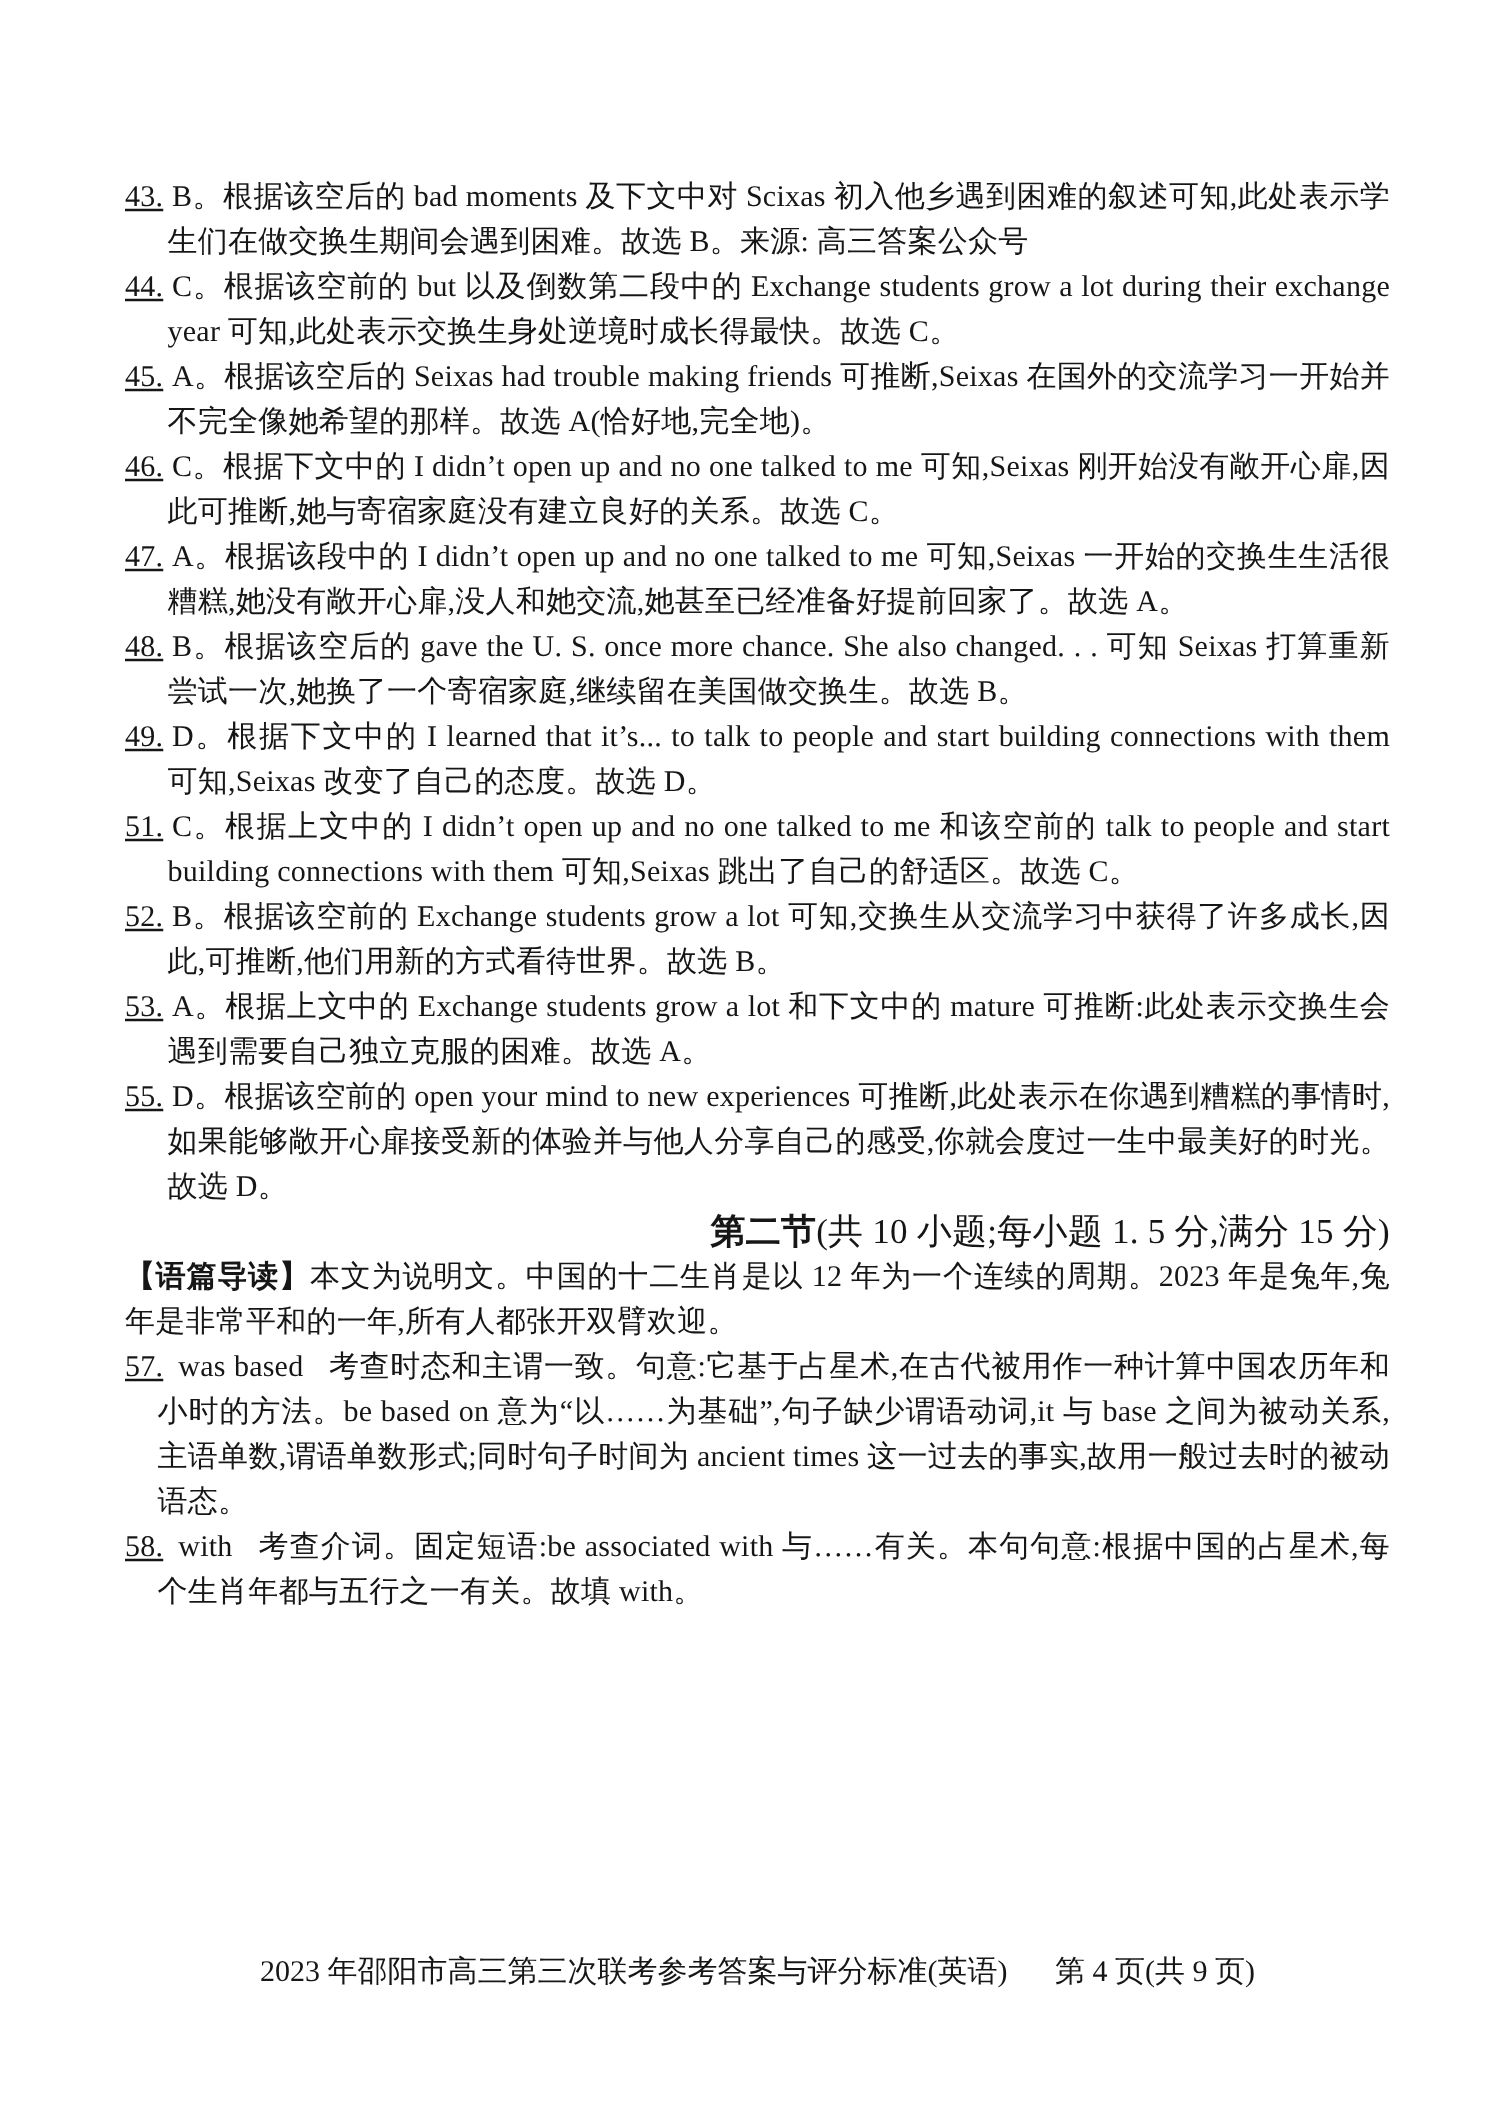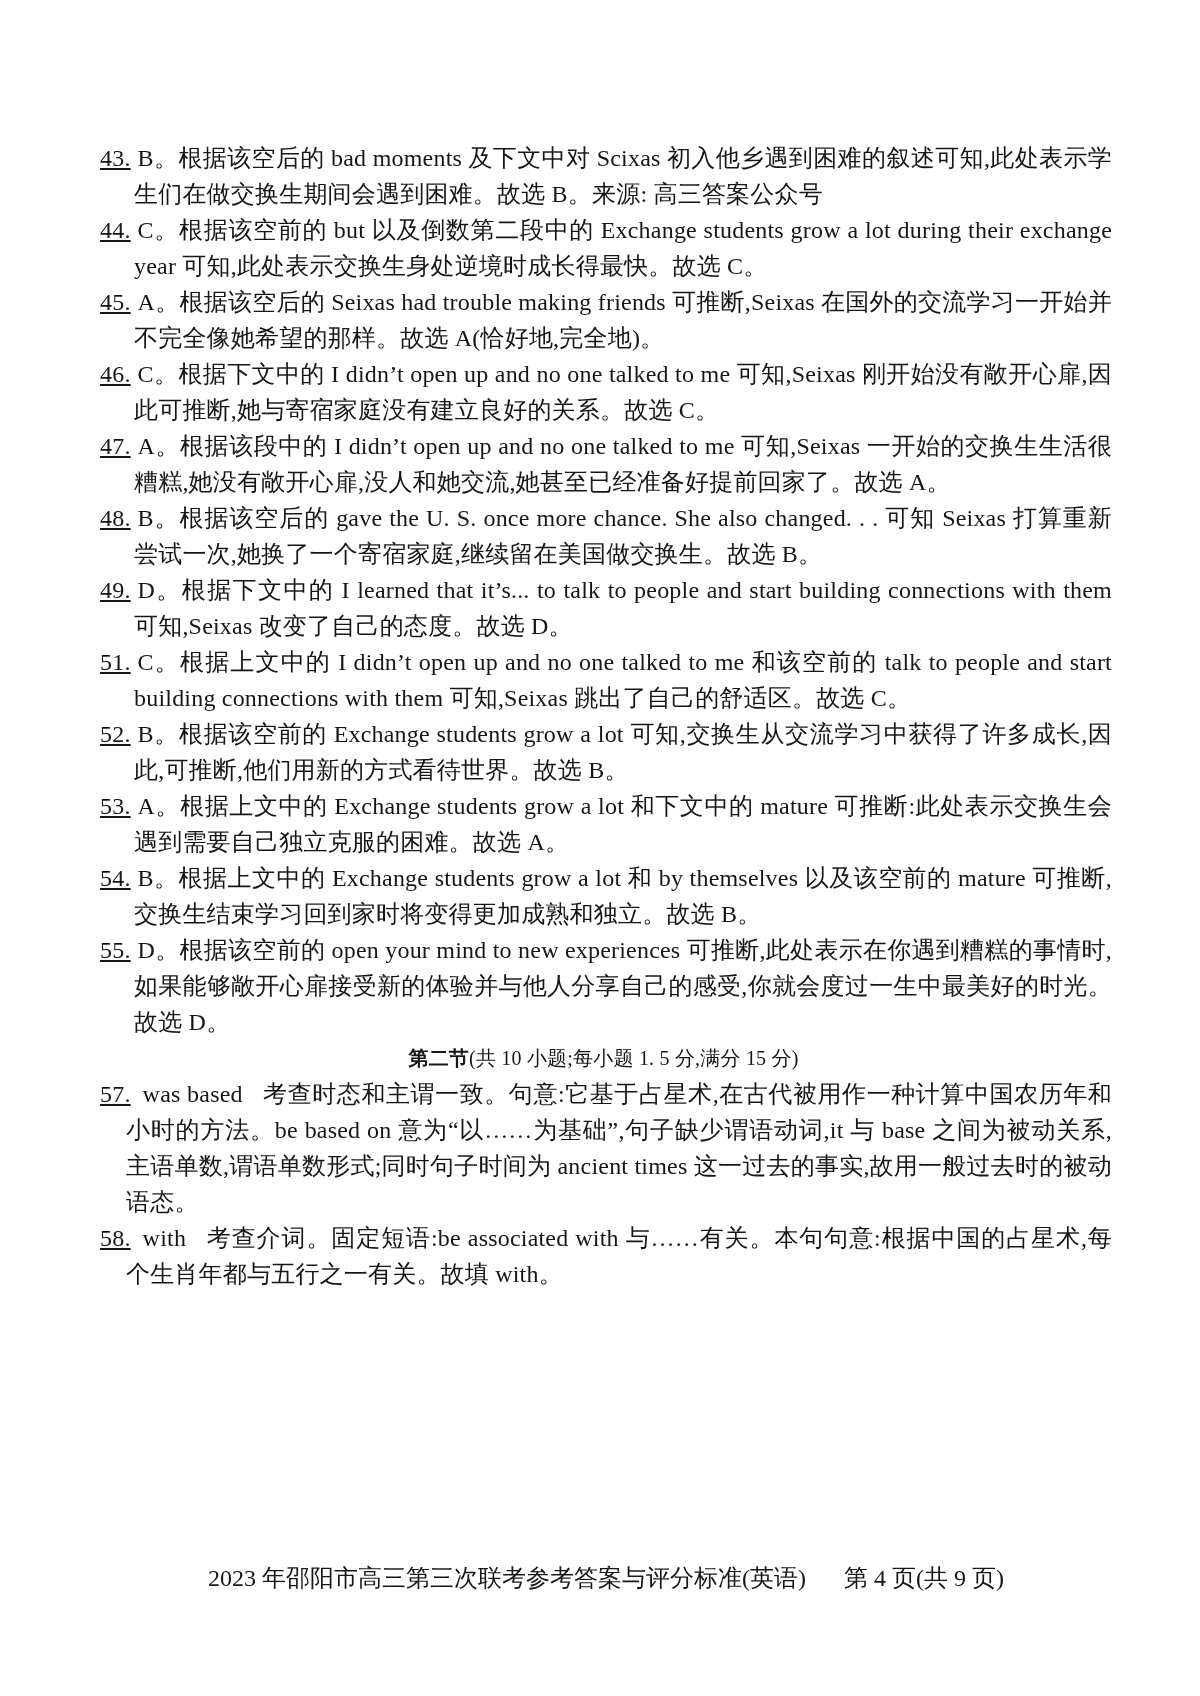--- a/index.html
+++ b/index.html
@@ -39,26 +39,26 @@
     margin-right: 7px;
     text-decoration: underline;
   }
   .a2 {
     padding-left: 26px;
     text-indent: -26px;
   }
   .a2 .num { margin-right: 12px; }
   .a2 .word { margin-right: 20px; }
   .sec {
-    font-size: 20px;
+    font-size: 28px;
     line-height: 36px;
     font-weight: normal;
     margin: 0;
     margin-left: -5px;
-    text-align: center;
+    text-align: right;
   }
   .sec-title { font-weight: bold; }
   .intro {
     margin-left: -5px;
   }
   .intro-label { font-weight: bold; }
   .page-footer {
     position: absolute;
     left: 100px;
     top: 1560px;
@@ -93,27 +93,27 @@
 
         <p class="ans a1"><span class="num">49.</span><span class="txt">D。根据下文中的 I learned that it’s... to talk to people and start building connections with them 可知,Seixas 改变了自己的态度。故选 D。</span></p>
 
 
         <p class="ans a1"><span class="num">51.</span><span class="txt">C。根据上文中的 I didn’t open up and no one talked to me 和该空前的 talk to people and start building connections with them 可知,Seixas 跳出了自己的舒适区。故选 C。</span></p>
 
         <p class="ans a1"><span class="num">52.</span><span class="txt">B。根据该空前的 Exchange students grow a lot 可知,交换生从交流学习中获得了许多成长,因此,可推断,他们用新的方式看待世界。故选 B。</span></p>
 
         <p class="ans a1"><span class="num">53.</span><span class="txt">A。根据上文中的 Exchange students grow a lot 和下文中的 mature 可推断:此处表示交换生会遇到需要自己独立克服的困难。故选 A。</span></p>
 
-        <p class="ans a1"><span class="num">54.</span><span class="txt">B。根据上文中的 Exchange students grow a lot 和 by themselves 以及该空前的 mature 可推断,交换生结束学习回到家时将变得更加成熟和独立。故选 B。</span></p>
 
         <p class="ans a1"><span class="num">55.</span><span class="txt">D。根据该空前的 open your mind to new experiences 可推断,此处表示在你遇到糟糕的事情时,如果能够敞开心扉接受新的体验并与他人分享自己的感受,你就会度过一生中最美好的时光。故选 D。</span></p>
       </section>
 
     <h2 class="sec"><span class="sec-title">第二节</span><span class="sec-detail">(共 10 小题;每小题 1. 5 分,满分 15 分)</span></h2>
 
+    <p class="intro"><span class="intro-label">【语篇导读】</span><span class="intro-text">本文为说明文。中国的十二生肖是以 12 年为一个连续的周期。2023 年是兔年,兔年是非常平和的一年,所有人都张开双臂欢迎。</span></p>
 
     <section>
 
 
         <p class="ans a2"><span class="num">57.</span><span class="word">was based</span><span class="txt">考查时态和主谓一致。句意:它基于占星术,在古代被用作一种计算中国农历年和 小时的方法。be based on 意为“以……为基础”,句子缺少谓语动词,it 与 base 之间为被动关系,主语单数,谓语单数形式;同时句子时间为 ancient times 这一过去的事实,故用一般过去时的被动语态。</span></p>
 
         <p class="ans a2"><span class="num">58.</span><span class="word">with</span><span class="txt">考查介词。固定短语:be associated with 与……有关。本句句意:根据中国的占星术,每个生肖年都与五行之一有关。故填 with。</span></p>
       </section>
 
   </div>

